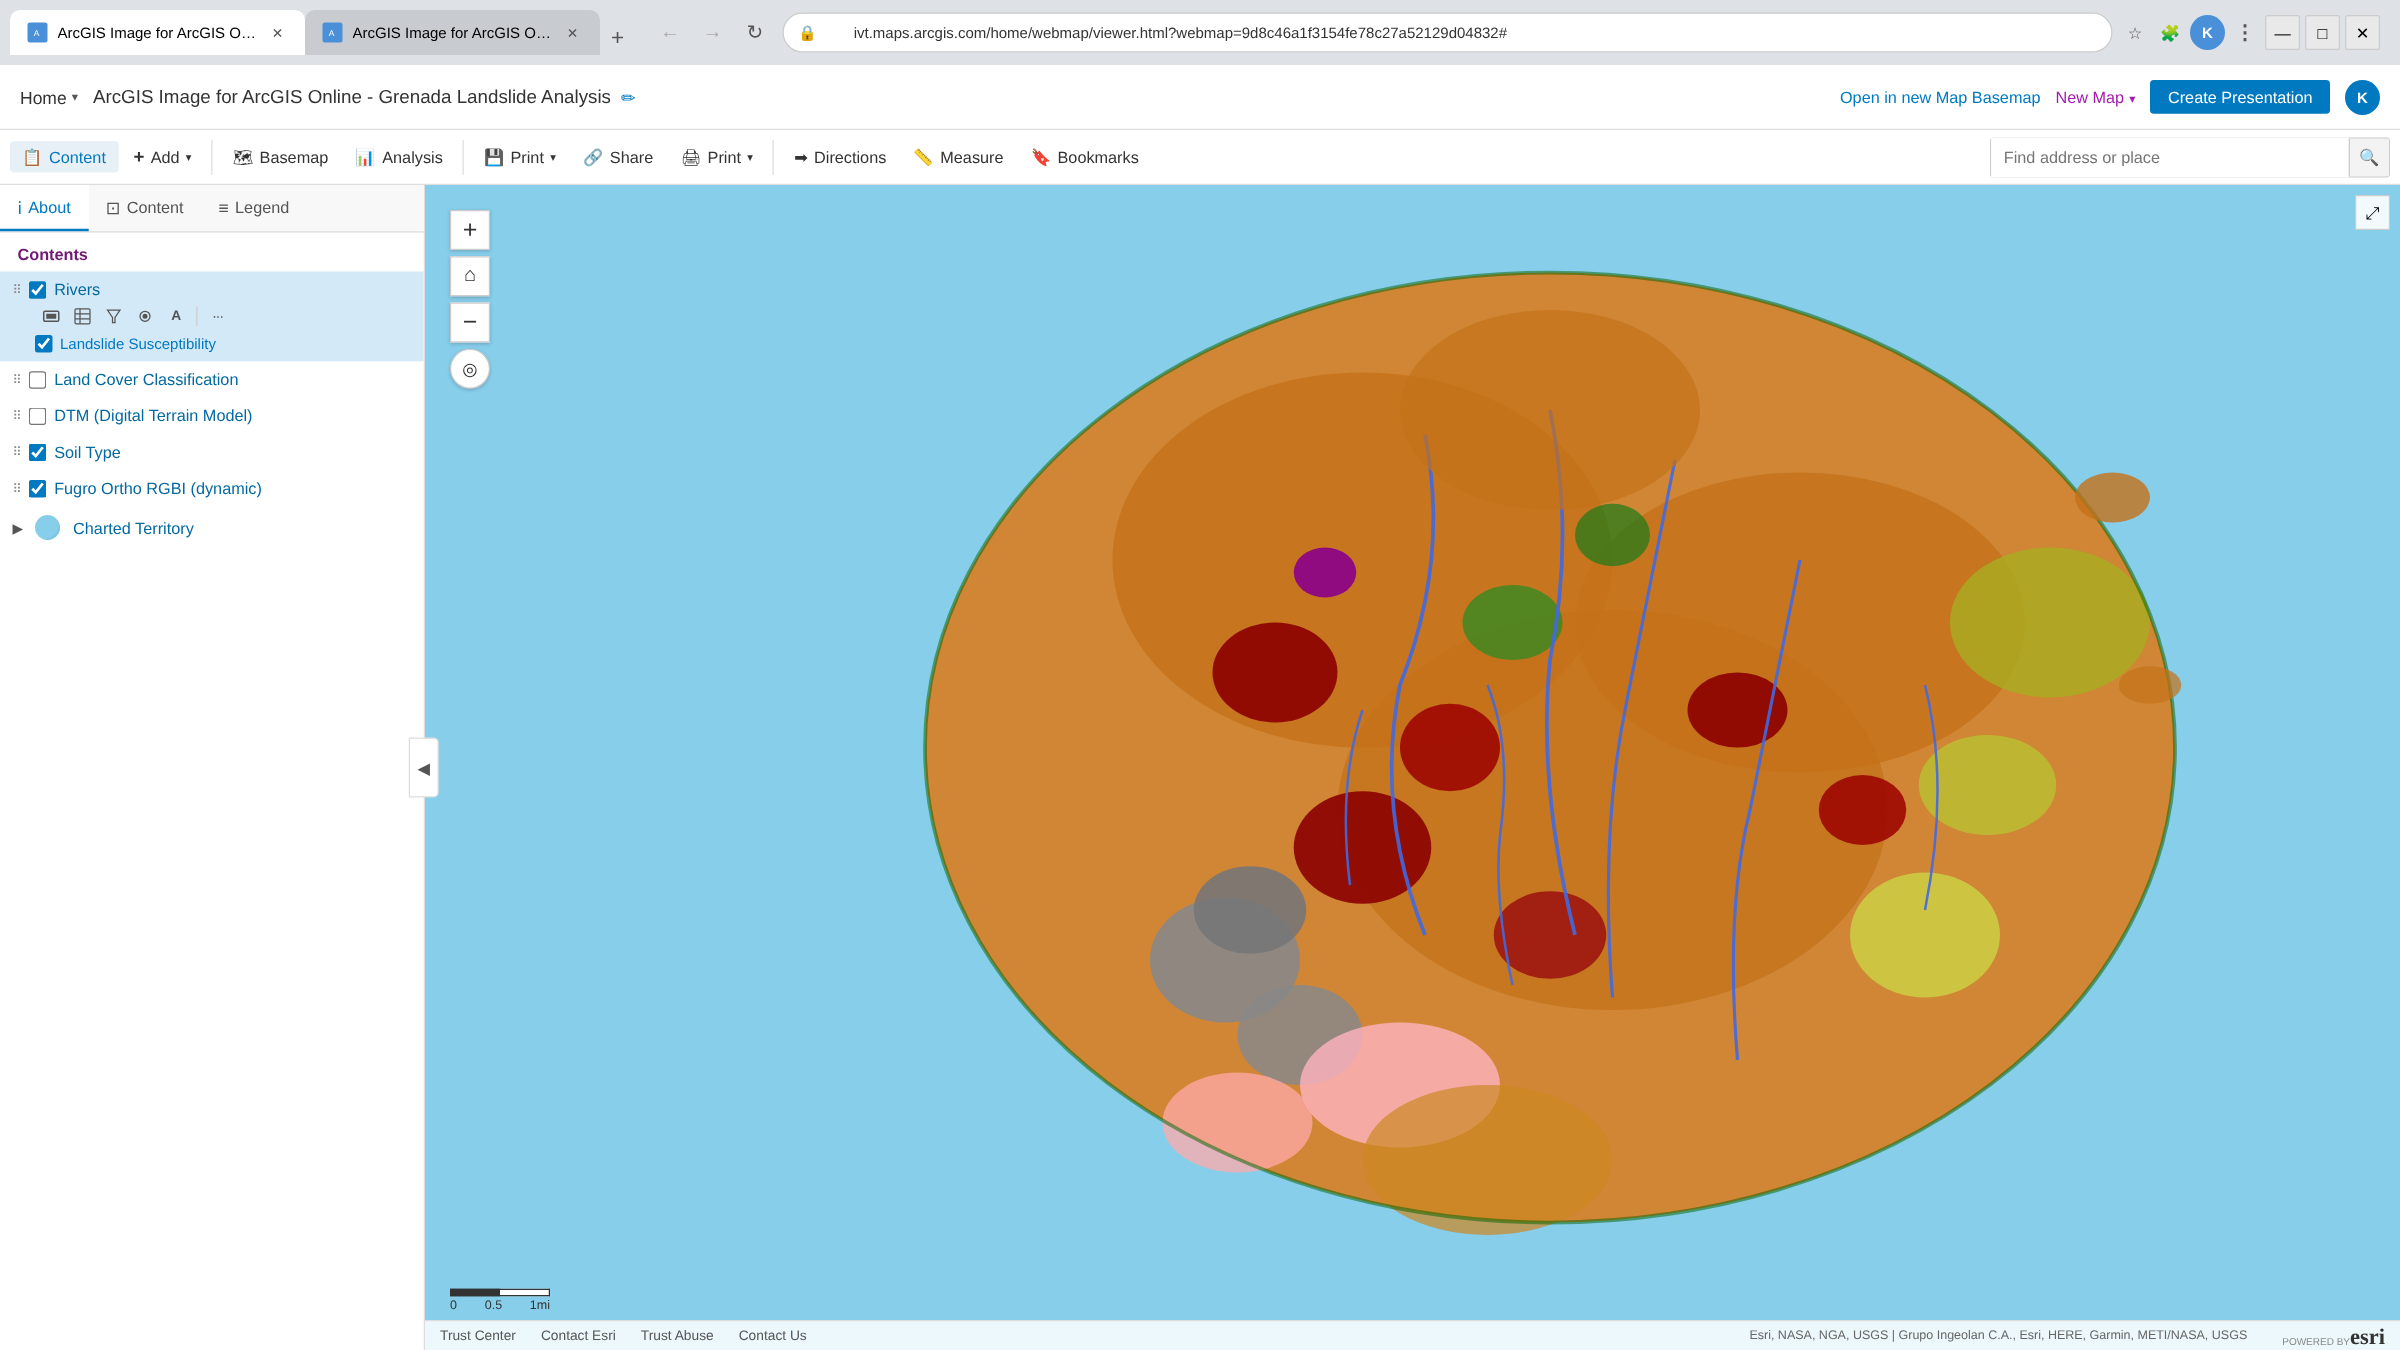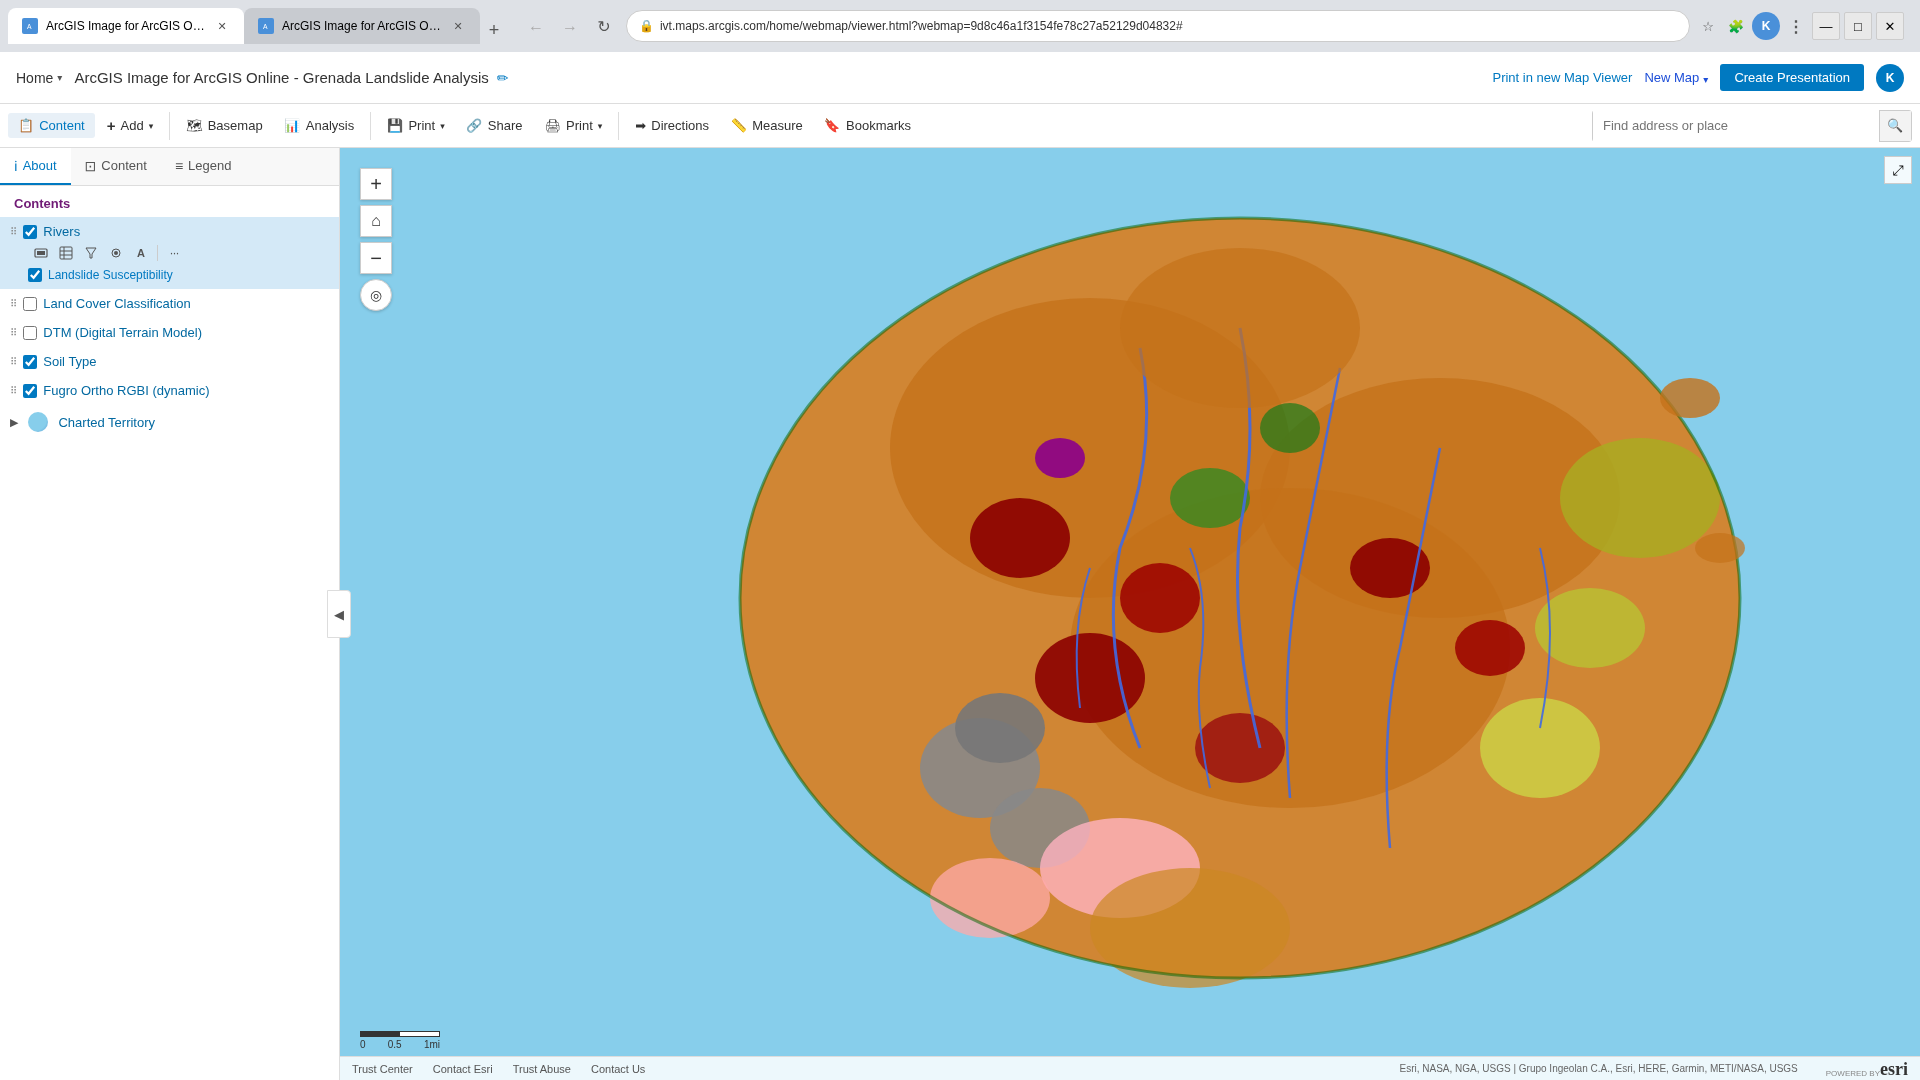--- a/index.html
+++ b/index.html
@@ -20,21 +20,21 @@
     .profile-btn { width: 28px; height: 28px; background: #4a90d9; border-radius: 50%; display: flex; align-items: center; justify-content: center; color: white; font-size: 12px; font-weight: bold; cursor: pointer; }
 
     
     .app-header { background: #fff; height: 52px; display: flex; align-items: center; padding: 0 16px; border-bottom: 1px solid #ddd; }
     .home-link { display: flex; align-items: center; gap: 4px; font-size: 14px; color: #333; cursor: pointer; text-decoration: none; margin-right: 12px; }
     .home-caret { font-size: 10px; color: #555; }
     .app-title { font-size: 15px; color: #333; flex: 1; display: flex; align-items: center; gap: 8px; }
     .edit-icon { font-size: 14px; color: #0079c1; cursor: pointer; }
     .header-actions { display: flex; align-items: center; gap: 12px; }
     .header-btn { font-size: 13px; color: #0079c1; cursor: pointer; background: none; border: none; display: flex; align-items: center; gap: 4px; }
-    .new-map-btn { display: flex; align-items: flex-end; gap: 4px; font-size: 13px; color: #1d4ed8; cursor: pointer; }
+    .new-map-btn { display: flex; align-items: flex-end; gap: 4px; font-size: 13px; color: #a21caf; cursor: pointer; }
     .create-pres-btn { background: #0079c1; color: white; padding: 6px 14px; border-radius: 3px; font-size: 13px; cursor: pointer; border: none; display: flex; align-items: center; gap: 4px; }
     .user-avatar { width: 28px; height: 28px; background: #0079c1; border-radius: 50%; display: flex; align-items: center; justify-content: center; color: white; font-size: 12px; font-weight: bold; cursor: pointer; }
 
     
     .toolbar { background: #fff; height: 44px; display: flex; align-items: center; padding: 0 8px; border-bottom: 1px solid #ddd; gap: 2px; }
     .toolbar-btn { display: flex; align-items: center; gap: 5px; padding: 5px 10px; border-radius: 3px; cursor: pointer; font-size: 13px; color: #333; border: none; background: none; }
     .toolbar-btn.active { background: #e8f0f7; color: #0079c1; }
     .toolbar-divider { width: 1px; height: 28px; background: #ddd; margin: 0 4px; }
     .toolbar-spacer { flex: 1; }
     .search-box { display: flex; align-items: center; border: 1px solid #ccc; border-radius: 3px; height: 32px; min-width: 320px; }
@@ -101,21 +101,21 @@
     <div class="new-tab-btn">+</div>
   </div>
   <div style="display:flex;align-items:center;gap:6px;flex:1;padding:0 8px;">
     <div style="display:flex;gap:2px;">
       <div class="browser-btn disabled">←</div>
       <div class="browser-btn disabled">→</div>
       <div class="browser-btn">↻</div>
     </div>
     <div class="address-bar">
       <span style="color:#555;margin-right:6px;font-size:12px;">🔒</span>
-      <span style="font-size:12px;color:#333;">ivt.maps.arcgis.com/home/webmap/viewer.html?webmap=9d8c46a1f3154fe78c27a52129d04832#</span>
+      <span style="font-size:12px;color:#333;margin-left:23px;">ivt.maps.arcgis.com/home/webmap/viewer.html?webmap=9d8c46a1f3154fe78c27a52129d04832#</span>
     </div>
     <div style="display:flex;align-items:center;gap:4px;">
       <div class="addr-icon">☆</div>
       <div class="addr-icon">🧩</div>
       <div class="profile-btn">K</div>
       <div class="addr-icon" style="font-weight:bold;font-size:16px;">⋮</div>
       <div style="width:28px;height:28px;display:flex;align-items:center;justify-content:center;cursor:pointer;border:1px solid #ccc;border-radius:2px;background:#e9e9e9;">—</div>
       <div style="width:28px;height:28px;display:flex;align-items:center;justify-content:center;cursor:pointer;border:1px solid #ccc;border-radius:2px;background:#e9e9e9;">□</div>
       <div style="width:28px;height:28px;display:flex;align-items:center;justify-content:center;cursor:pointer;border:1px solid #ccc;border-radius:2px;background:#e9e9e9;">✕</div>
     </div>
@@ -126,21 +126,21 @@
   <div class="home-link">
     <span>Home</span>
     <span class="home-caret">▾</span>
   </div>
   <div class="app-title">
     <span>ArcGIS Image for ArcGIS Online - Grenada Landslide Analysis</span>
     <span class="edit-icon">✏</span>
   </div>
   <div class="header-actions">
     <button class="header-btn">
-      <span>Print in new Map Viewer</span>
+      <span>Open in new Map Basemap</span>
     </button>
     <div class="new-map-btn">
       <span>New Map</span>
       <span style="font-size:10px;">▾</span>
     </div>
     <button class="create-pres-btn">
       <span>Create Presentation</span>
     </button>
     <div class="user-avatar">
       <span>K</span>

